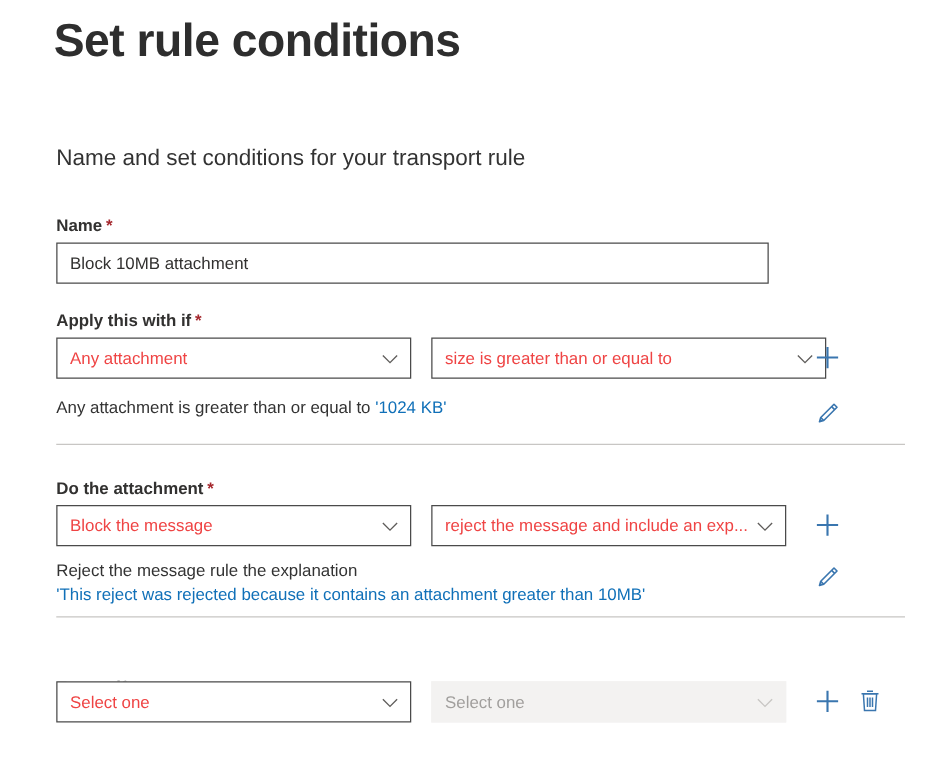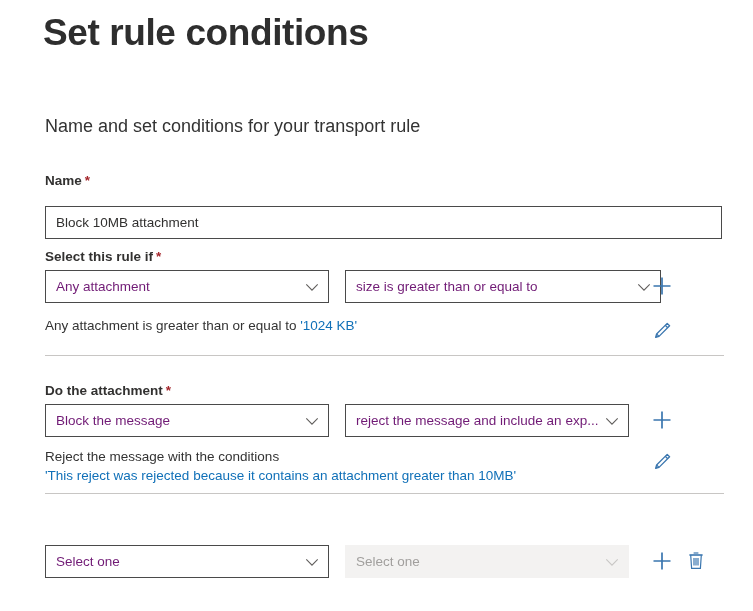--- a/index.html
+++ b/index.html
@@ -82,21 +82,21 @@
     height: 33px;
     display: flex;
     align-items: center;
     padding: 0 8px 0 10px;
     cursor: pointer;
     user-select: none;
   }
   .dropdown .dd-text {
     flex: 1 1 auto;
     font-size: 13.5px;
-    color: #701a75;
+    color: #ef4444;
     white-space: nowrap;
     overflow: hidden;
     text-overflow: clip;
     line-height: 18px;
   }
   .dropdown .chev {
     flex: 0 0 auto;
     width: 16px;
     height: 16px;
     margin-left: 4px;
@@ -154,24 +154,24 @@
 <div class="page">
 
   <div class="page-title">Set rule conditions</div>
 
   <div class="page-subtitle">Name and set conditions for your transport rule</div>
 
   <div class="field-label" style="left:45px; top:172px;">
     <span>Name</span><span class="req-star">*</span>
   </div>
 
-  <input class="text-input" type="text" style="left: 45px; top: 206px; width: 677px; height: 33px;" value="Block 10MB attachment">
+  <input class="text-input" type="text" style="left: 45px; top: 194px; width: 570px; height: 33px;" value="Block 10MB attachment">
 
   <div class="field-label" style="left:45px; top:248px;">
-    <span>Select this rule if</span><span class="req-star">*</span>
+    <span>Apply this with if</span><span class="req-star">*</span>
   </div>
 
   <div class="dropdown" style="left:45px; top:270px; width:284px;">
     <span class="dd-text">Any attachment</span>
     <svg class="chev" viewBox="0 0 16 16">
       <path d="M2.3 5.4 L8 11.1 L13.7 5.4" fill="none" stroke="#605e5c" stroke-width="1.1"></path>
     </svg>
   </div>
 
   <div class="dropdown" style="left:345px; top:270px; width:316px;">
@@ -222,21 +222,21 @@
     </svg>
   </div>
 
   <button class="icon-btn" style="left:650px; top:408px;">
     <svg width="24" height="24" viewBox="0 0 24 24">
       <path d="M12 3.5 L12 20.5 M3.5 12 L20.5 12" stroke="#3a76af" stroke-width="1.7" fill="none"></path>
     </svg>
   </button>
 
   <div class="desc-row" style="left:45px; top:447px; width:600px;">
-    <span>Reject the message with the conditions</span>
+    <span>Reject the message rule the explanation</span>
     <span class="lnk-line">'This reject was rejected because it contains an attachment greater than 10MB'</span>
   </div>
 
   <button class="icon-btn" style="left:651px; top:451px;">
     <svg width="22" height="22" viewBox="0 0 22 22">
       <g fill="none" stroke="#3a76af" stroke-width="1.3" stroke-linejoin="round">
         <path d="M16.2 3.4 L18.6 5.8 L8.0 16.4 L4.6 17.4 L5.6 14.0 Z"></path>
         <path d="M14.3 5.3 L16.7 7.7"></path>
         <path d="M5.6 14.0 L8.0 16.4"></path>
       </g>

